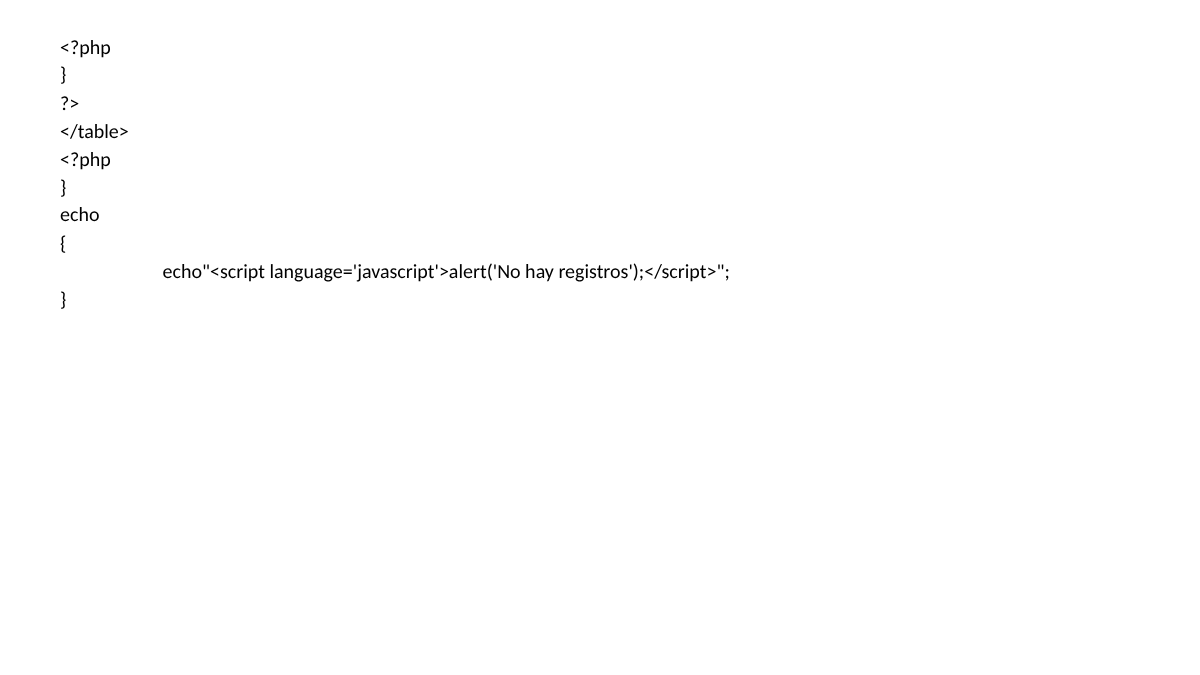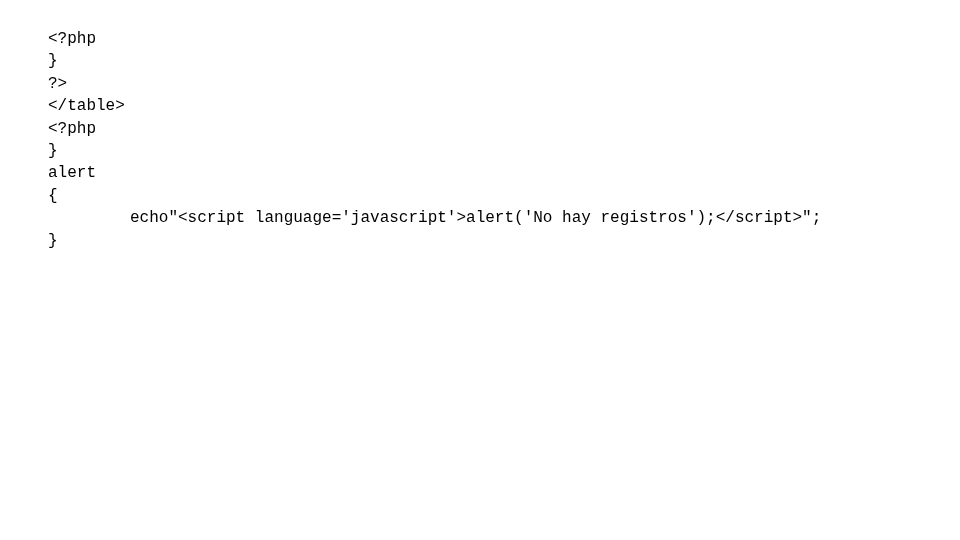--- a/index.html
+++ b/index.html
@@ -12,31 +12,30 @@
       height: 540px;
       background: #ffffff;
       font-family: Calibri, Arial, sans-serif;
       font-size: 16px;
       color: #000000;
       padding: 28px 0 0 48px;
       line-height: 1.4;
     }
     .code-line {
       white-space: pre;
-      font-family: Liberation Mono, monospace;
     }
     .indented {
       padding-left: 82px;
     }
   </style>
 </head>
 <body>
 
 <div class="code-line">&lt;?php</div>
 <div class="code-line">}</div>
 <div class="code-line">?&gt;</div>
 <div class="code-line">&lt;/table&gt;</div>
 <div class="code-line">&lt;?php</div>
 <div class="code-line">}</div>
-<div class="code-line">alert</div>
+<div class="code-line">echo</div>
 <div class="code-line">{</div>
 <div class="code-line indented">echo"&lt;script language='javascript'&gt;alert('No hay registros');&lt;/script&gt;";</div>
 <div class="code-line">}</div>
 
 </body></html>

